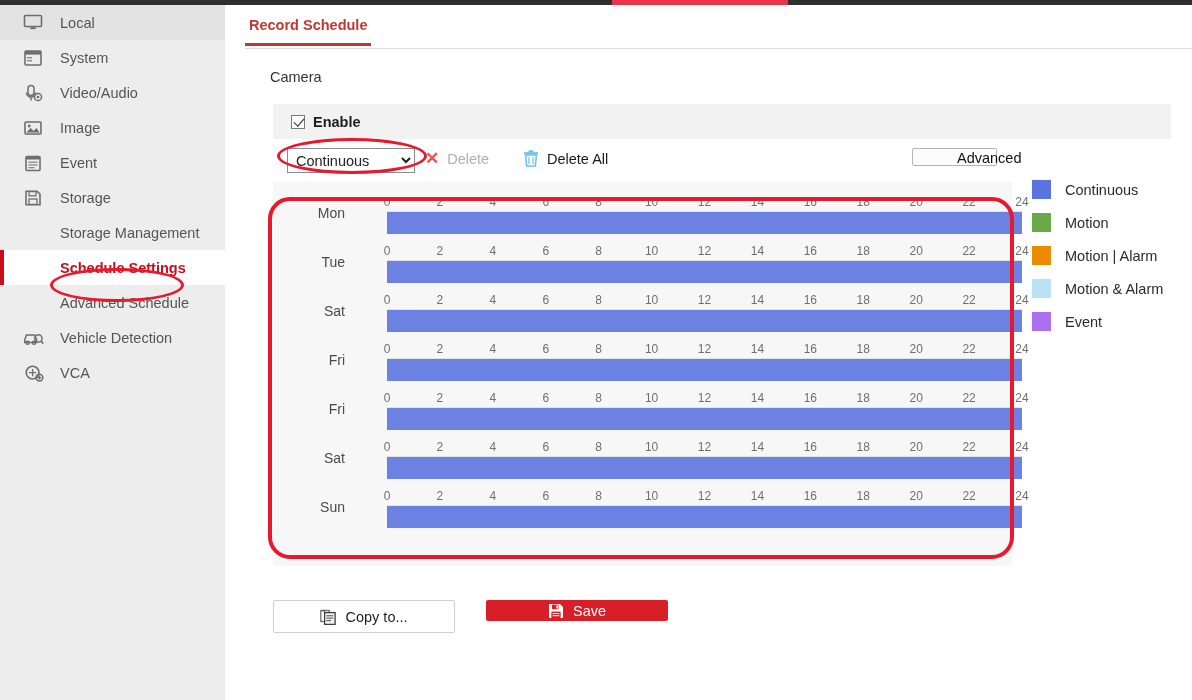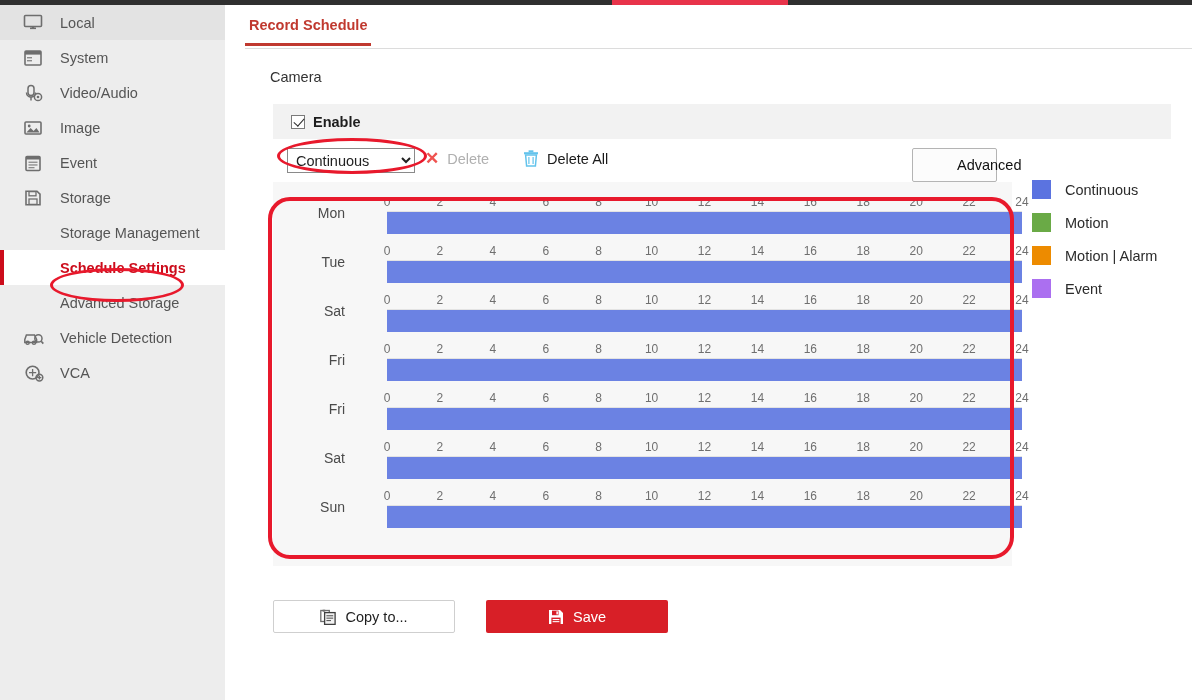--- a/index.html
+++ b/index.html
@@ -121,21 +121,21 @@
     position:absolute; left:200px; top:145px;
     display:flex; align-items:center; font-size:14.5px; color:#b0b0b0;
   }
   #btn-delete .x { color:#ef5350; font-size:17px; font-weight:bold; margin-right:8px; line-height:1; }
   #btn-delete-all {
     position:absolute; left:298px; top:145px;
     display:flex; align-items:center; font-size:14.5px; color:#1a1a1a;
   }
   #btn-delete-all .trash { margin-right:8px; display:flex; align-items:center; }
   #btn-advanced {
-    position:absolute; left:687px; top:143px; width:85px; height:34px;
+    position:absolute; left:687px; top:143px; width:85px; height:18px;
     border:1px solid #b4b4b4; background:#fcfcfc;
     font-family:"Liberation Sans", sans-serif;
     font-size:14.5px; color:#111;
     border-radius:2px;
     padding-left:44px;
   }
 
   
   #sched-panel {
     position:absolute; left:48px; top:177px; width:739px; height:384px;
@@ -169,21 +169,21 @@
 
   
   #btn-copy {
     position:absolute; left:48px; top:595px; width:182px; height:33px;
     border:1px solid #cfcfcf; background:#fff; border-radius:2px;
     display:flex; align-items:center; justify-content:center;
     font-size:14.5px; color:#1d1d1d;
   }
   #btn-copy .ci { margin-right:9px; display:flex; align-items:center; }
   #btn-save {
-    position:absolute; left:261px; top:595px; width:182px; height:33px;
+    position:absolute; left:261px; top:595px; width:182px; height:21px;
     background:#d81f27; border:none; border-radius:2px;
     display:flex; align-items:center; justify-content:center;
     font-size:14.5px; color:#fff;
     font-family:"Liberation Sans", sans-serif;
   }
   #btn-save .si { margin-right:9px; display:flex; align-items:center; }
 </style>
 </head>
 <body>
 
@@ -261,21 +261,21 @@
     </div>
   <div id="nav-sub">
       <div class="sub-item">
         <span>Storage Management</span>
       </div>
       <div class="sub-item selected">
         <span class="accent"></span>
         <span>Schedule Settings</span>
       </div>
       <div class="sub-item">
-        <span>Advanced Storage</span>
+        <span>Advanced Schedule</span>
       </div>
     </div>
   <div id="nav-bottom">
       <div class="nav-item">
         <span class="ico">
           <svg width="21" height="20" viewBox="0 0 21 20">
             <path d="M1.8 11.5 L3.4 7 H11.5 L13.6 11.5 V14.5 H1.8 Z" fill="none" stroke="#6e6e6e" stroke-width="1.5"></path>
             <circle cx="4.6" cy="14.8" r="1.6" fill="none" stroke="#6e6e6e" stroke-width="1.4"></circle>
             <circle cx="11" cy="14.8" r="1.6" fill="none" stroke="#6e6e6e" stroke-width="1.4"></circle>
             <circle cx="15.4" cy="10.4" r="3.6" fill="none" stroke="#6e6e6e" stroke-width="1.5"></circle>
@@ -696,20 +696,24 @@
     </div>
     <div class="leg-row">
       <span class="leg-sw" style="background: rgb(106, 170, 70);"></span>
       <span class="leg-lb">Motion</span>
     </div>
     <div class="leg-row">
       <span class="leg-sw" style="background: rgb(237, 139, 0);"></span>
       <span class="leg-lb">Motion | Alarm</span>
     </div>
     <div class="leg-row">
+      <span class="leg-sw" style="background: rgb(185, 226, 247);"></span>
+      <span class="leg-lb">Motion &amp; Alarm</span>
+    </div>
+    <div class="leg-row">
       <span class="leg-sw" style="background: rgb(171, 111, 240);"></span>
       <span class="leg-lb">Event</span>
     </div>
   </div>
 
 <div class="anno-oval" style="left:50px; top:268px; width:134px; height:34px;"></div>
 <div class="anno-oval" style="left:277px; top:138px; width:150px; height:36px;"></div>
 <div class="anno-rounded" style="left:268px; top:197px; width:746px; height:362px;"></div>
 
 </body></html>

